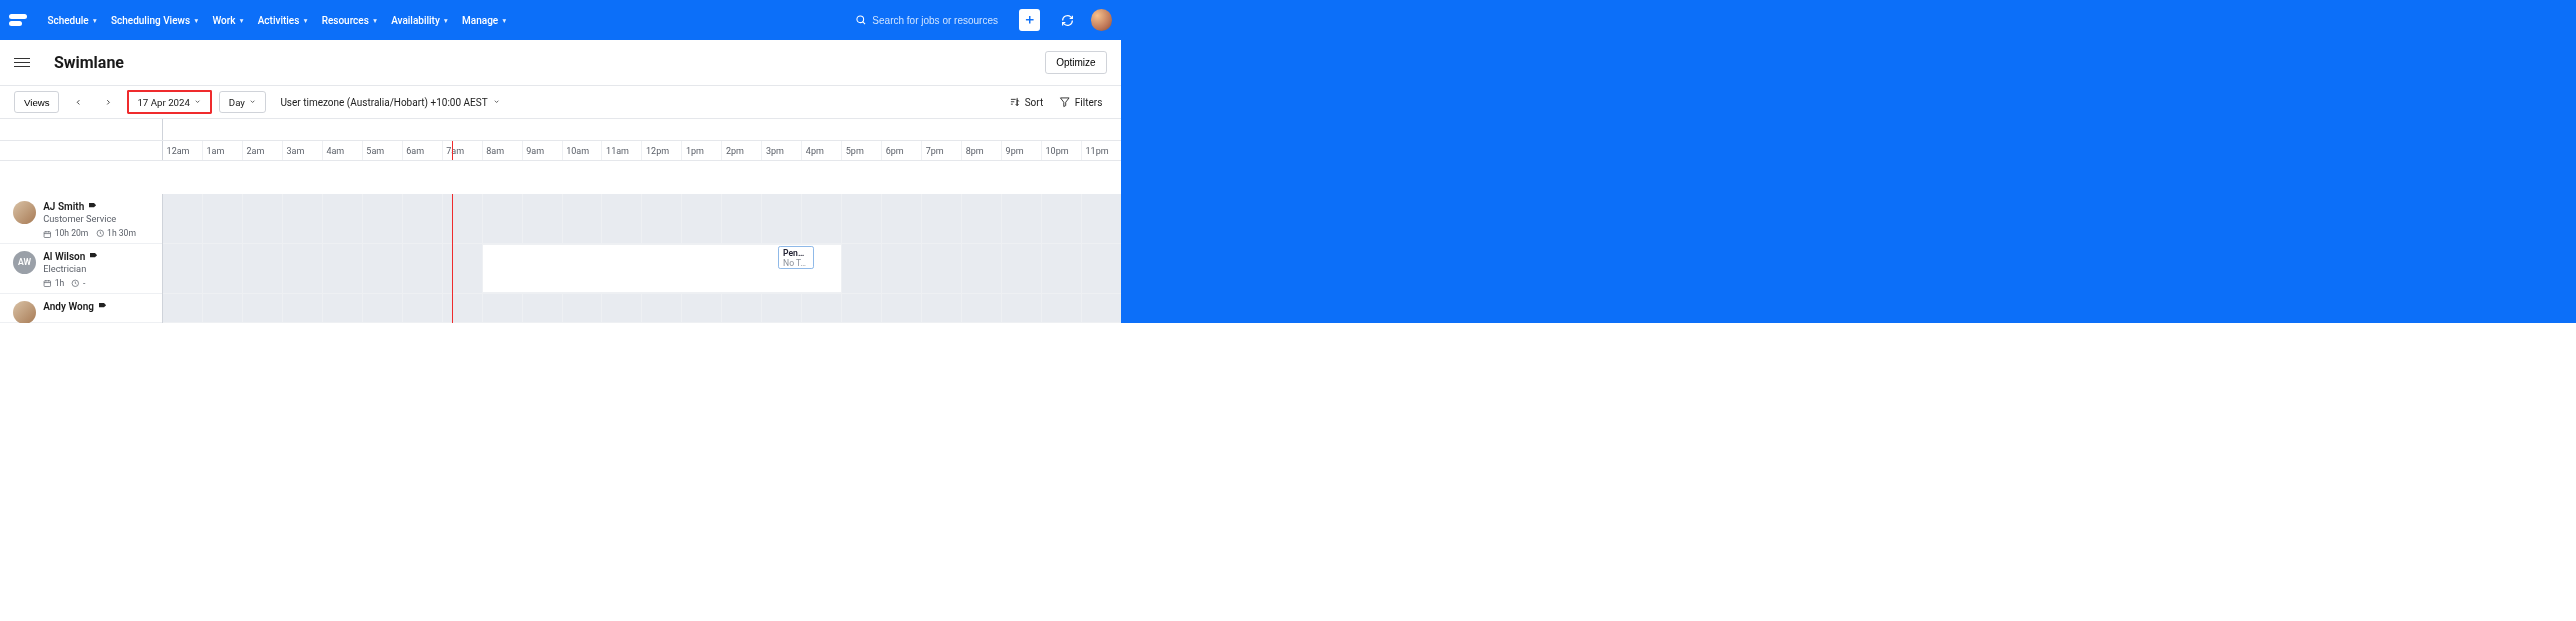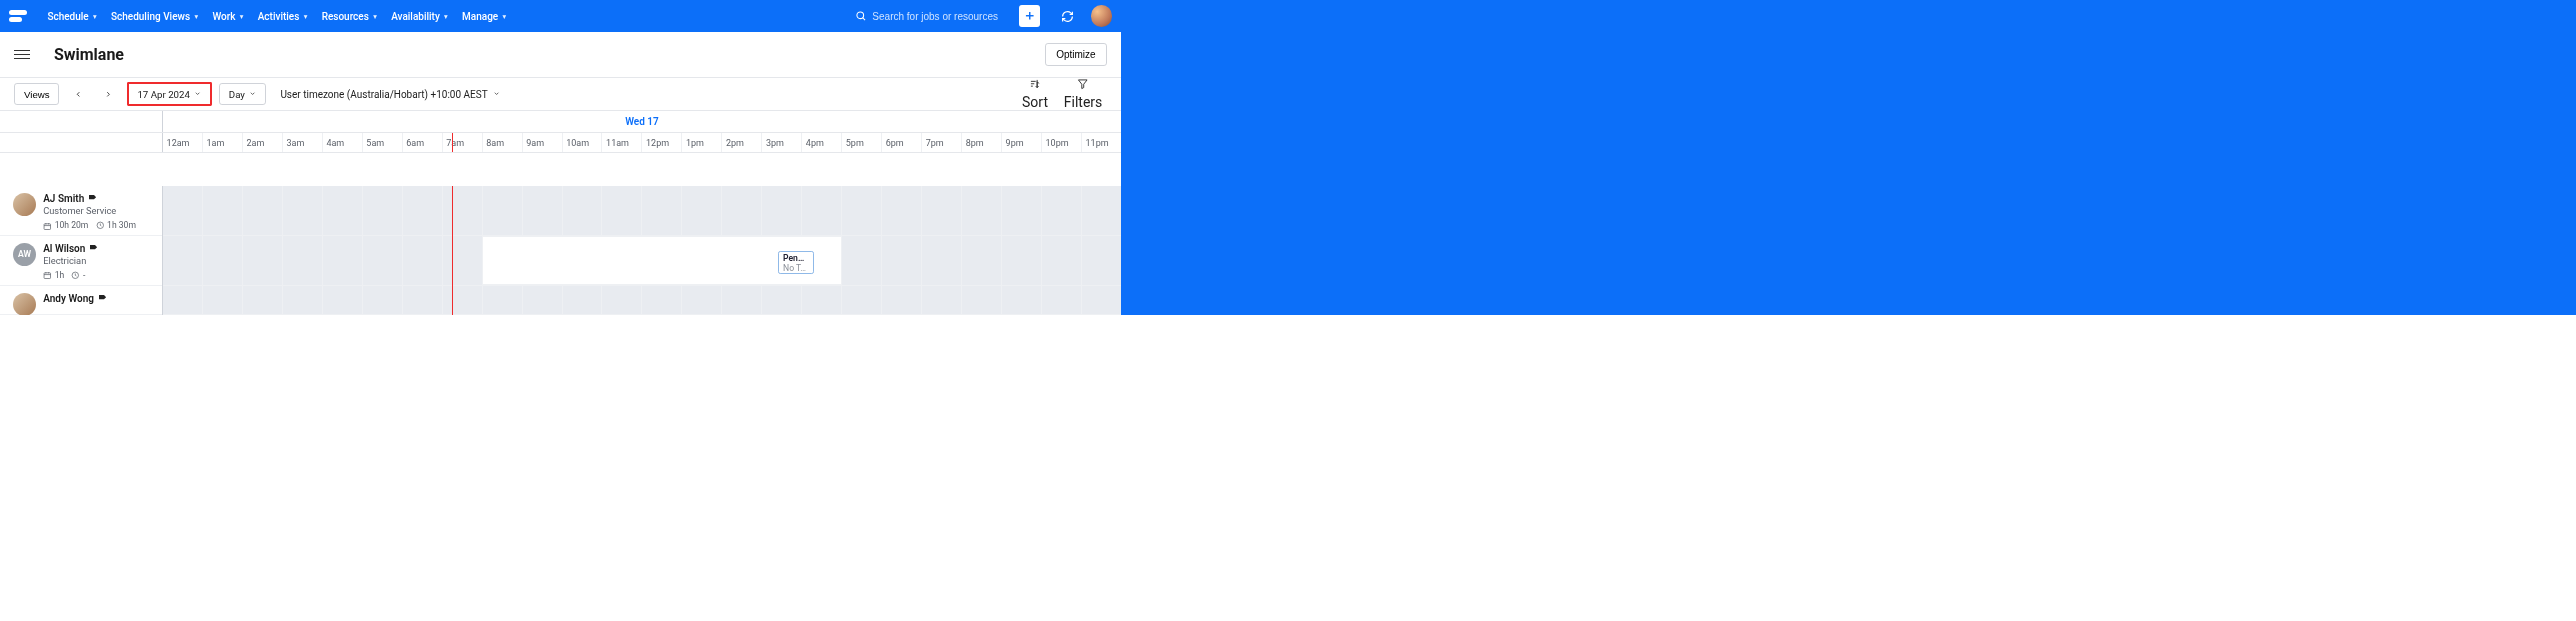--- a/index.html
+++ b/index.html
@@ -11,21 +11,21 @@
     width: 2576px;
   }
   .app { display: flex; }
   .left-pane { width: 1121px; }
   .right-pane { flex: 1; background: #0c6ff9; }
 
   
   .topbar {
     display: flex;
     align-items: center;
-    height: 32px;
+    height: 40px;
     background: #0c6ff9;
     color: #fff;
     padding: 0 8.6px;
     gap: 5.8px;
   }
   .logo {
     width: 20px; height: 13px;
     display: flex; flex-direction: column; gap:2.2px;
     margin-right: 5.8px;
   }
@@ -127,24 +127,23 @@
     border-radius: 1.4px;
   }
   .tz-text {
     font-size: 10px; color:#222;
     display:flex;align-items:center; gap:5.8px;
     margin-left: 7.2px;
     cursor:pointer;
   }
   .toolbar-spacer { flex:1; }
   .sort-btn, .filter-btn {
-    display:flex;align-items:center;gap:4.3px;
-    font-size:14px;color:#222;cursor:pointer;
+    display:flex;align-items:flex-end;gap:4.3px;
+    font-size:10px;color:#222;cursor:pointer;
     padding: 2.9px 4.3px;
-    flex-direction: column;
   }
 
   
   .calendar {
     position: relative;
   }
   .day-label-row {
     height: 21.6px;
     border-bottom: 0.7px solid #e5e7eb;
     display:flex;
@@ -219,21 +218,21 @@
     position:absolute; top:0; bottom:0;
     background:#fff;
     border:0.7px solid #eef0f3;
   }
   .now-line {
     position:absolute; top:0; bottom:0; width:0;
     border-left: 1.1px solid #ef2b2d;
     z-index: 3;
   }
   .job-chip {
-    position:absolute; top:15px; height:23px;
+    position:absolute; top:2px; height:23px;
     background:#fff; border:0.7px solid #8fb9e8;
     border-radius:2.2px;
     padding: 1.4px 4.3px;
     font-size:8.6px;
     overflow:hidden;
     z-index:2;
   }
   .job-chip .t1 { font-weight:600; color:#223; white-space:nowrap; overflow:hidden; text-overflow:ellipsis;}
   .job-chip .t2 { color:#8a8f98; white-space:nowrap; overflow:hidden; text-overflow:ellipsis;}
 
@@ -372,23 +371,20 @@
         <svg width="11.5" height="11.5" viewBox="0 0 24 24" fill="none" stroke="#333" stroke-width="2">
             <polygon points="3 4 21 4 14 13 14 20 10 22 10 13 3 4"></polygon>
           </svg>
         <span>Filters</span>
       </div>
     </div>
 
     <div class="calendar">
       <div class="day-label-row">
         <div class="resource-col"></div>
-        <div class="timeline">
-          <div class="day-label">Wed 17</div>
-        </div>
       </div>
       <div class="hours-row">
         <div class="resource-col"></div>
         <div class="hours-grid" id="hours-grid" style="position: relative;">
             <div class="hour-cell">12am</div>
             <div class="hour-cell">1am</div>
             <div class="hour-cell">2am</div>
             <div class="hour-cell">3am</div>
             <div class="hour-cell">4am</div>
             <div class="hour-cell">5am</div>

